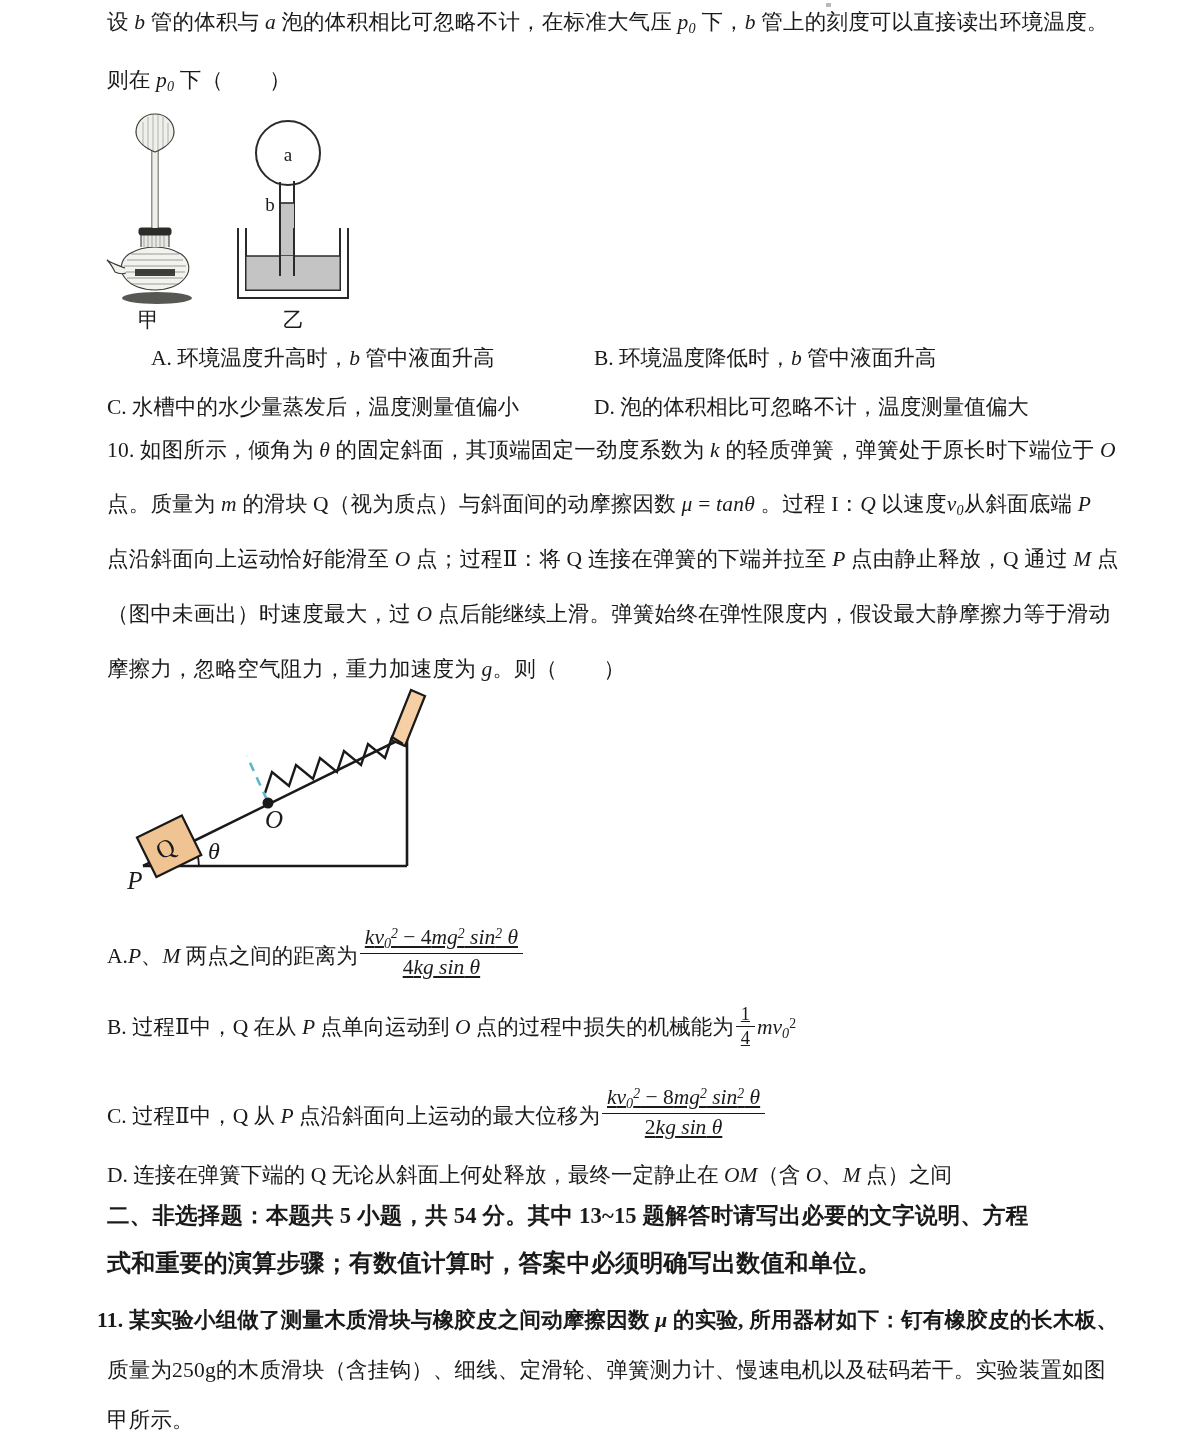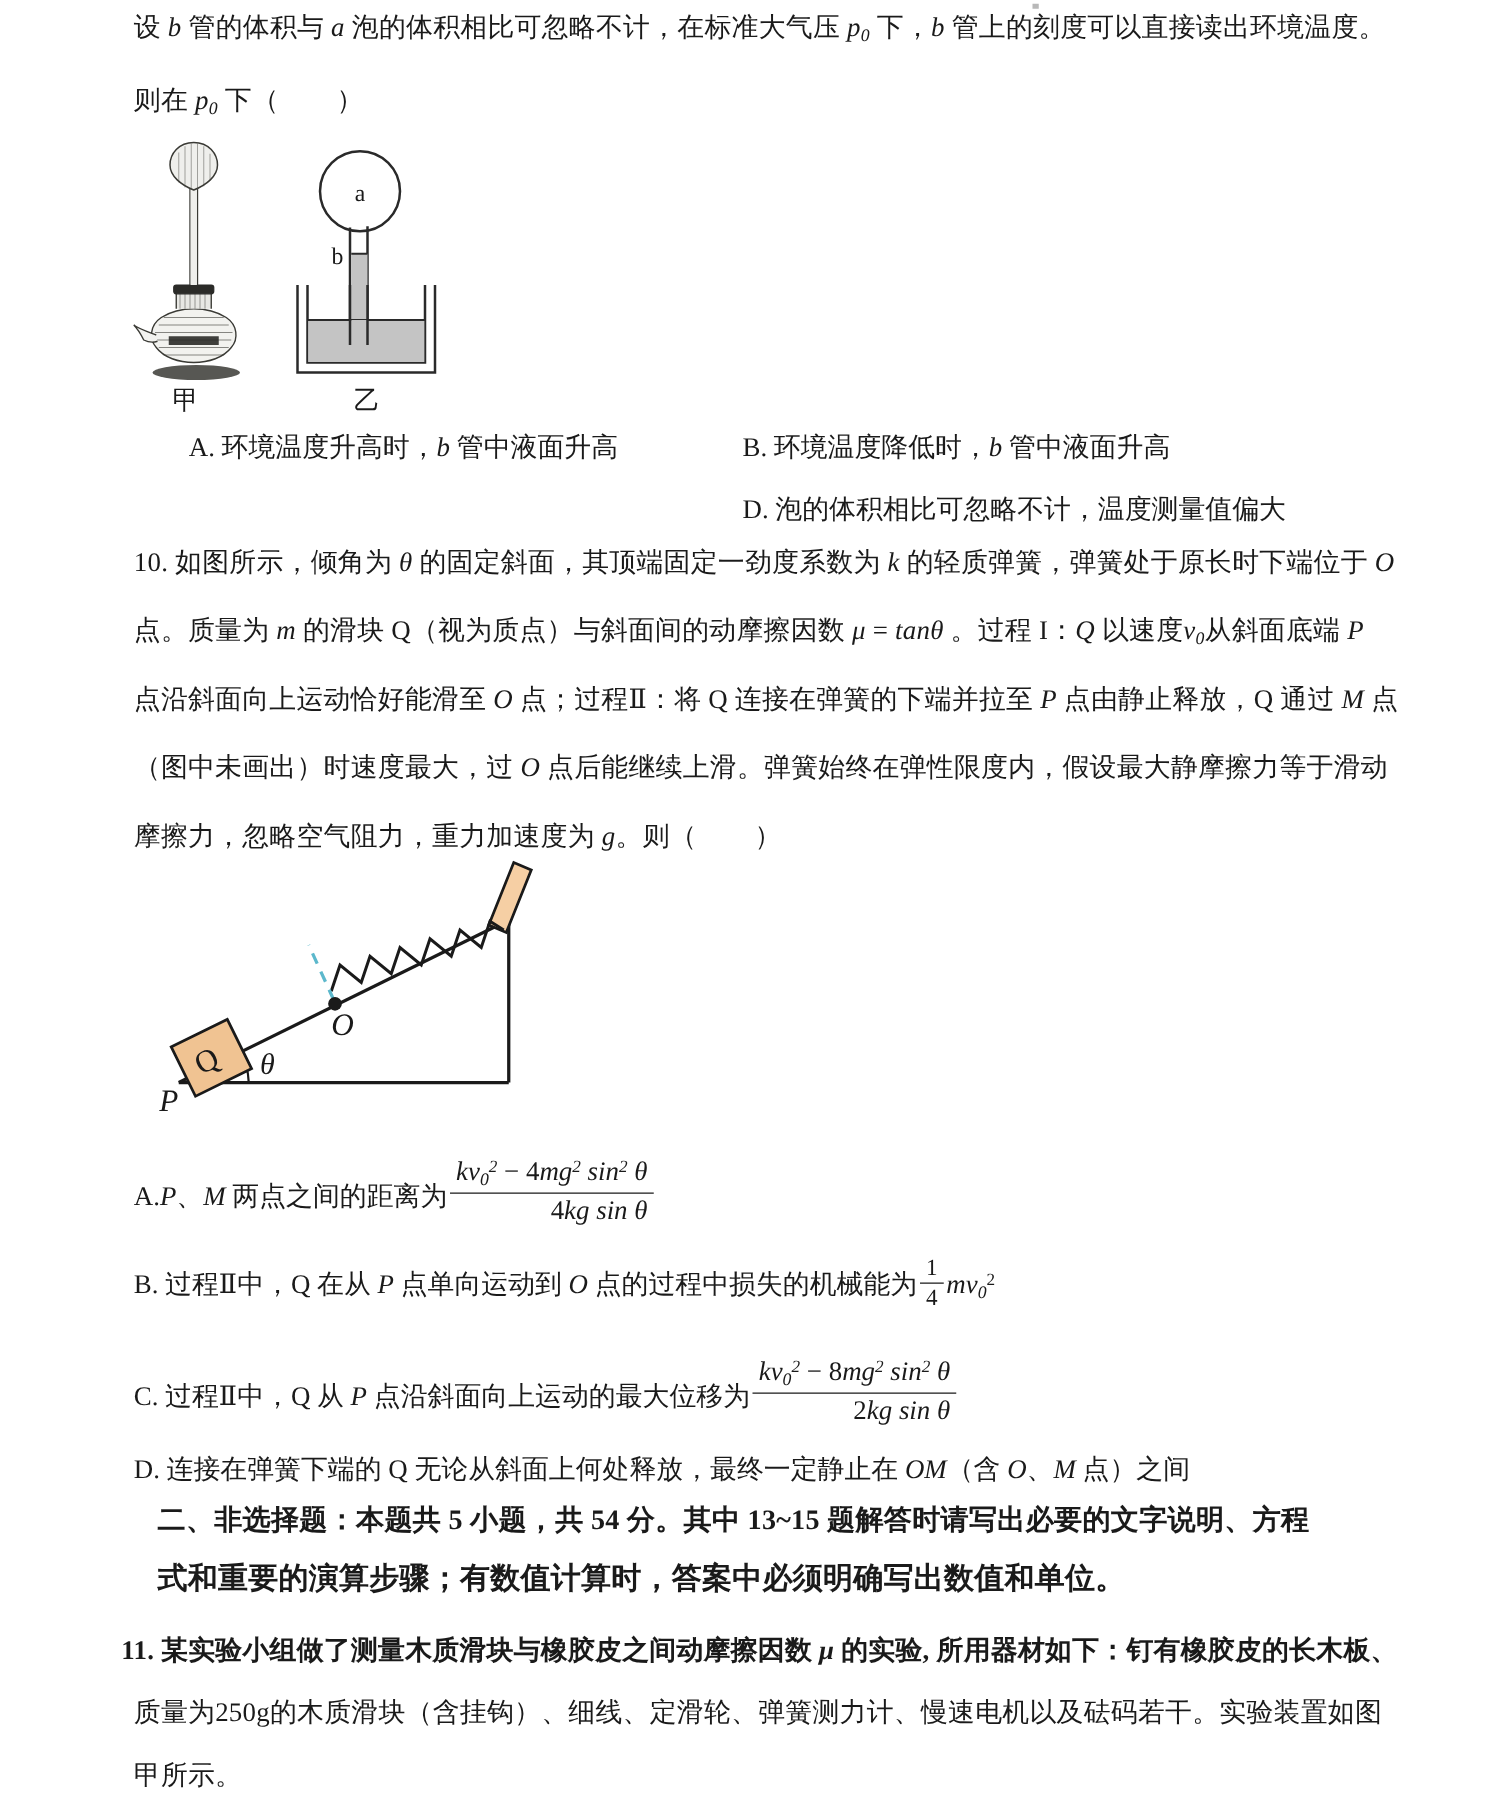--- a/index.html
+++ b/index.html
@@ -22,38 +22,39 @@
   }
   .ln {
     position: absolute;
     font-size: 21.5px;
     line-height: 1.0;
     white-space: nowrap;
     letter-spacing: 0.2px;
   }
   .cn { font-family: "Liberation Serif", "DejaVu Serif", serif; }
   .it { font-style: italic; }
-  .bold { font-weight: bold; margin-left: 19px; }
+  .bold { font-weight: bold; }
   .sub {
     font-size: 0.66em;
     vertical-align: -0.28em;
     font-style: italic;
   }
   .sup {
     font-size: 0.64em;
     vertical-align: 0.45em;
   }
   
   .frac {
     display: inline-block;
     vertical-align: -0.52em;
-    text-align: right;
+    text-align: center;
     font-style: italic;
     line-height: 1.12;
     margin: 0 2px;
+    text-decoration: underline;
   }
   .frac .num {
     display: block;
     padding: 0 5px 1px 5px;
     border-bottom: 1.4px solid #1a1a1a;
     white-space: nowrap;
   }
   .frac .den {
     display: block;
     padding: 1px 5px 0 5px;
@@ -146,20 +147,23 @@
 
   <div class="caption cn" style="left:138px; top:306px;">甲</div>
   <div class="caption cn" style="left:283px; top:306px;">乙</div>
 
   <div class="opt-line cn" style="left:107px; top:343px;margin-left:44px;">
     <span>A.</span><span> 环境温度升高时，</span><span class="it">b</span><span> 管中液面升高</span>
   </div>
   <div class="opt-line cn" style="left:594px; top:343px;">
     <span>B.</span><span> 环境温度降低时，</span><span class="it">b</span><span> 管中液面升高</span>
   </div>
+  <div class="opt-line cn" style="left:107px; top:392px;">
+    <span>C.</span><span> 水槽中的水少量蒸发后，温度测量值偏小</span>
+  </div>
   <div class="opt-line cn" style="left:594px; top:392px;">
     <span>D.</span><span> 泡的体积相比可忽略不计，温度测量值偏大</span>
   </div>
 
   <div class="ln cn" style="left:107px; top:440px;">
     <span>10.</span><span> 如图所示，倾角为 </span><span class="it">θ</span><span> 的固定斜面，其顶端固定一劲度系数为 </span><span class="it">k</span><span> 的轻质弹簧，弹簧处于原长时下端位于 </span><span class="it">O</span>
   </div>
 
   <div class="ln cn" style="left:107px; top:494px;">
     <span>点。质量为 </span><span class="it">m</span><span> 的滑块 Q（视为质点）与斜面间的动摩擦因数 </span><span class="it">μ</span><span> = </span><span class="it">tan</span><span class="it">θ</span><span> 。过程 I：</span><span class="it">Q</span><span> 以速度</span><span class="it">v</span><span class="sub">0</span><span>从斜面底端 </span><span class="it">P</span>

